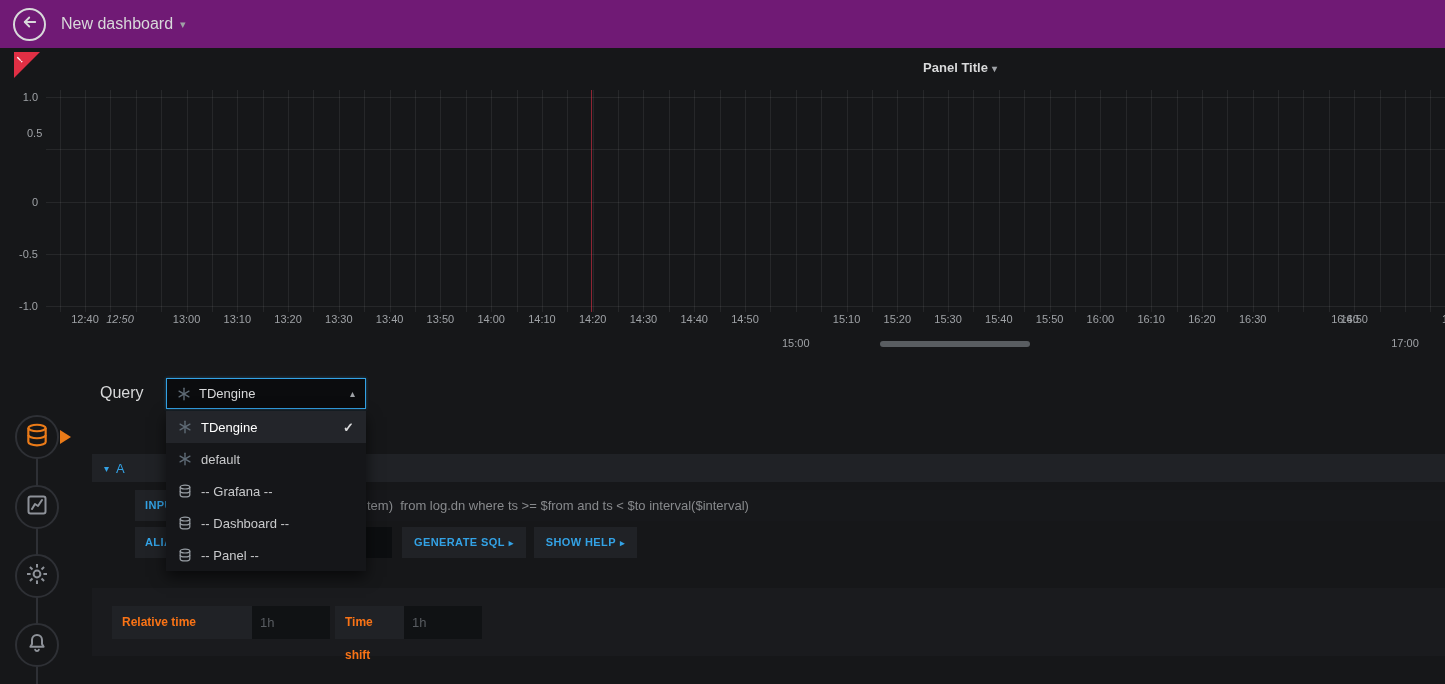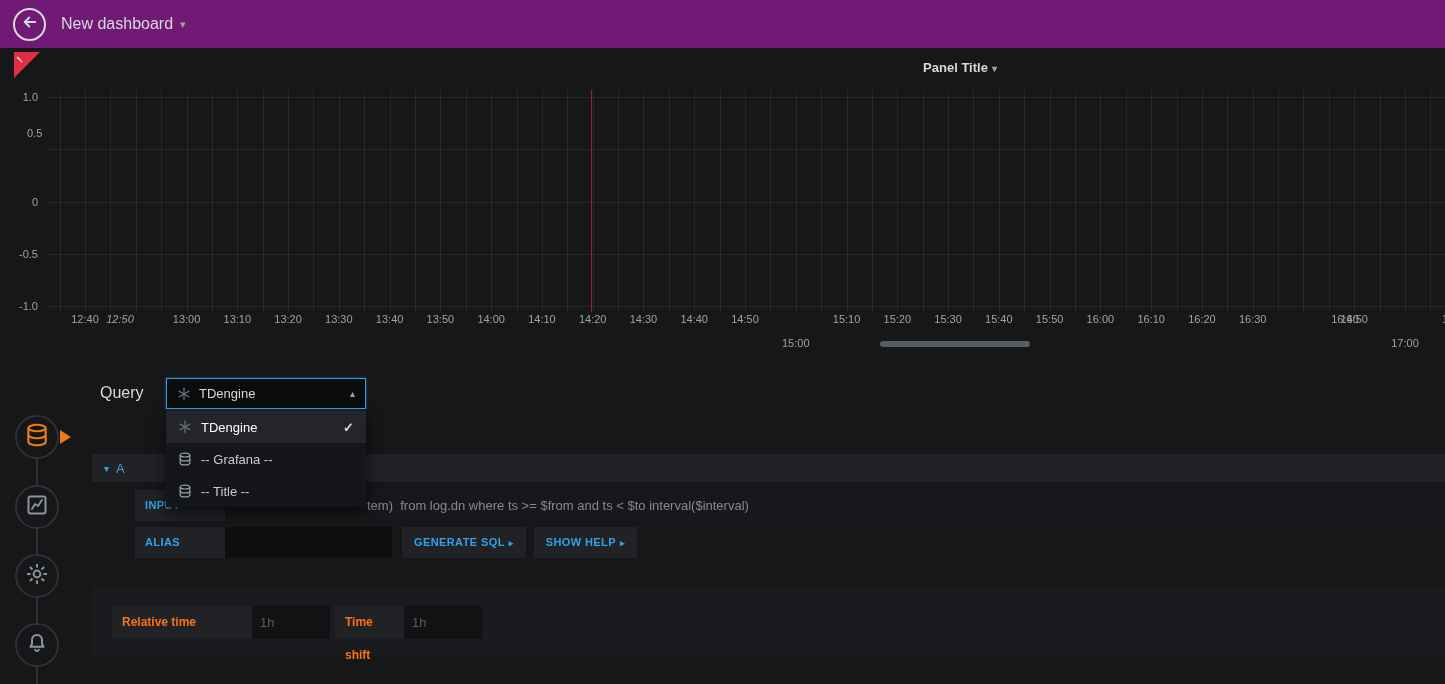--- a/index.html
+++ b/index.html
@@ -260,37 +260,59 @@
               <line x1="2.4" y1="4.75" x2="13.6" y2="11.25"></line>
               <line x1="2.4" y1="11.25" x2="13.6" y2="4.75"></line>
             </g>
           </svg>
         </span>
         <span class="dd-label">TDengine</span>
         <span class="dd-check">✓</span>
       </div>
       <div class="dd-item">
         <span class="dd-icon">
+          <svg viewBox="0 0 16 16" width="14" height="14">
+            <g stroke="#5f6b76" stroke-width="1.6" stroke-linecap="round">
+              <line x1="8" y1="1.5" x2="8" y2="14.5"></line>
+              <line x1="2.4" y1="4.75" x2="13.6" y2="11.25"></line>
+              <line x1="2.4" y1="11.25" x2="13.6" y2="4.75"></line>
+            </g>
+          </svg>
+        </span>
+        <span class="dd-label">default</span>
+      </div>
+      <div class="dd-item">
+        <span class="dd-icon">
           <svg viewBox="0 0 16 16" width="14" height="14" fill="none" stroke="#9aa0a6" stroke-width="1.4">
             <ellipse cx="8" cy="3.5" rx="5.5" ry="2.2"></ellipse>
             <path d="M2.5 3.5v9c0 1.2 2.46 2.2 5.5 2.2s5.5-1 5.5-2.2v-9"></path>
             <path d="M2.5 8c0 1.2 2.46 2.2 5.5 2.2S13.5 9.2 13.5 8"></path>
           </svg>
         </span>
         <span class="dd-label">-- Grafana --</span>
       </div>
       <div class="dd-item">
         <span class="dd-icon">
           <svg viewBox="0 0 16 16" width="14" height="14" fill="none" stroke="#9aa0a6" stroke-width="1.4">
             <ellipse cx="8" cy="3.5" rx="5.5" ry="2.2"></ellipse>
             <path d="M2.5 3.5v9c0 1.2 2.46 2.2 5.5 2.2s5.5-1 5.5-2.2v-9"></path>
             <path d="M2.5 8c0 1.2 2.46 2.2 5.5 2.2S13.5 9.2 13.5 8"></path>
           </svg>
         </span>
-        <span class="dd-label">-- Title --</span>
+        <span class="dd-label">-- Dashboard --</span>
+      </div>
+      <div class="dd-item">
+        <span class="dd-icon">
+          <svg viewBox="0 0 16 16" width="14" height="14" fill="none" stroke="#9aa0a6" stroke-width="1.4">
+            <ellipse cx="8" cy="3.5" rx="5.5" ry="2.2"></ellipse>
+            <path d="M2.5 3.5v9c0 1.2 2.46 2.2 5.5 2.2s5.5-1 5.5-2.2v-9"></path>
+            <path d="M2.5 8c0 1.2 2.46 2.2 5.5 2.2S13.5 9.2 13.5 8"></path>
+          </svg>
+        </span>
+        <span class="dd-label">-- Panel --</span>
       </div>
     </div>
 
   <div class="row-a">
     <span class="a-caret">▾</span>
     <span class="a-label">A</span>
   </div>
 
   <div class="input-row">
     <div class="chip lbl">INPUT</div>

